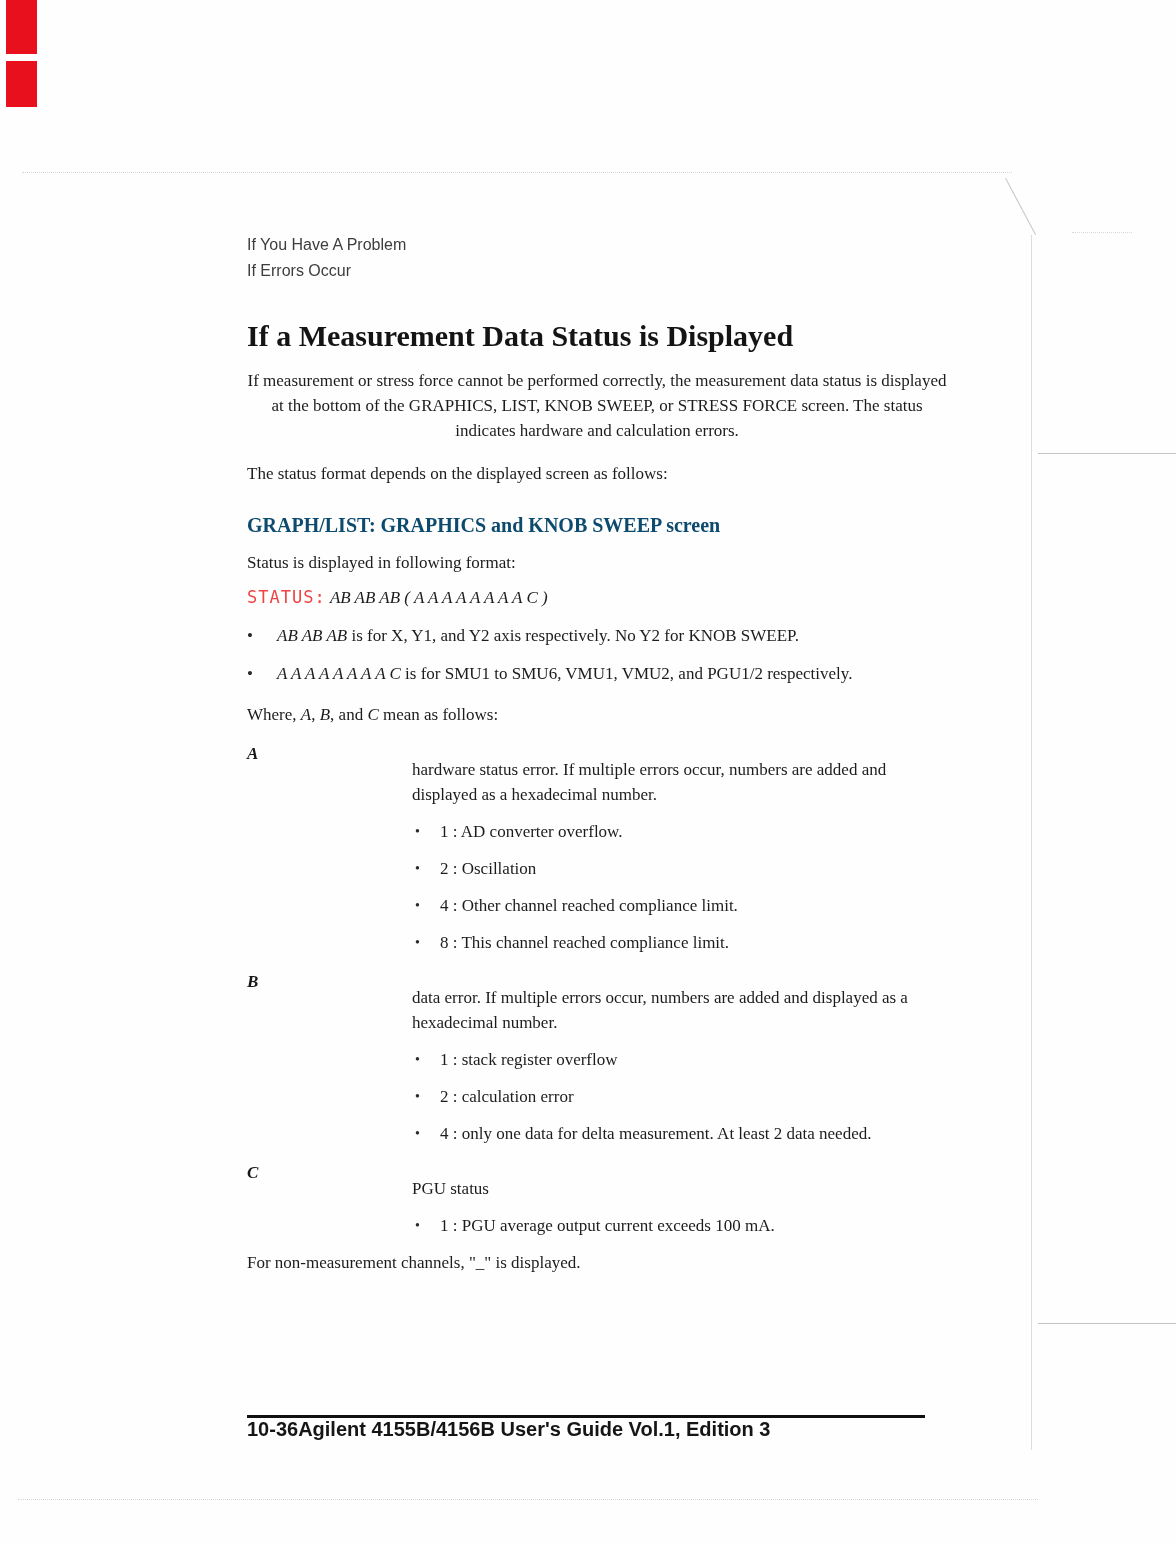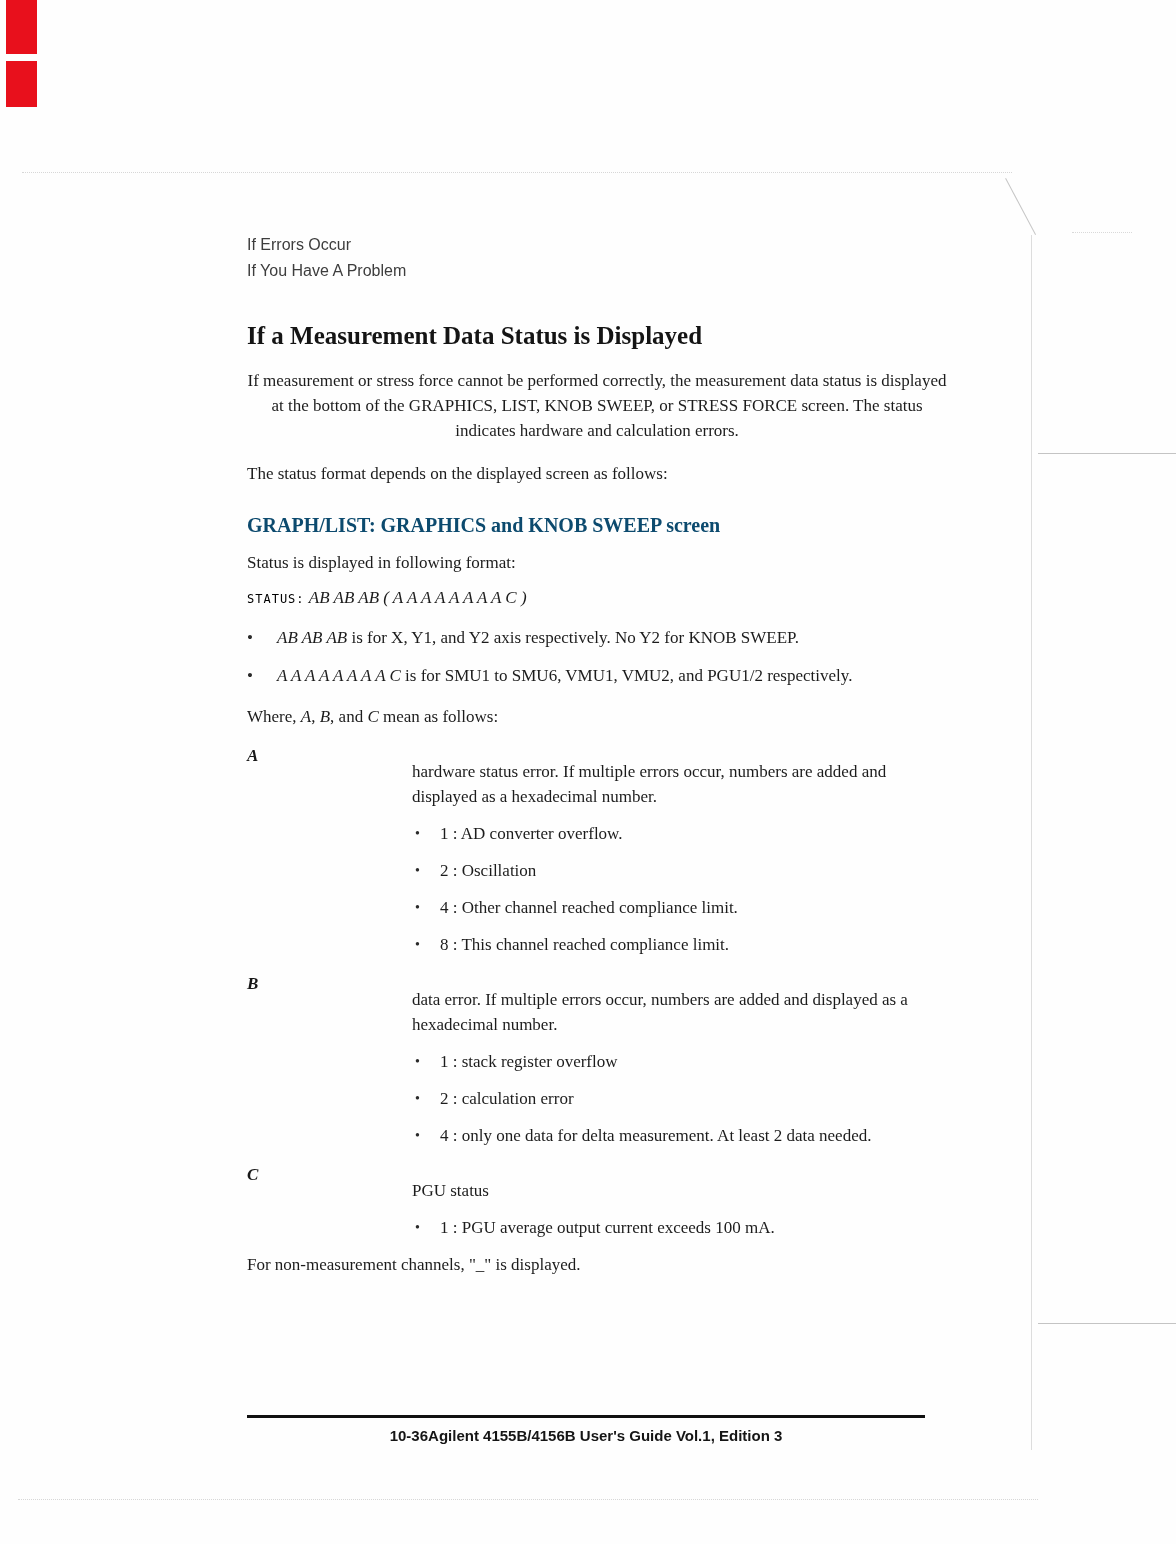--- a/index.html
+++ b/index.html
@@ -62,43 +62,43 @@
 
   .running-head {
     font-family: "Liberation Sans", sans-serif;
     font-size: 16px;
     line-height: 26px;
     color: #3d3d3d;
   }
 
   h1.title {
     margin: 36px 0 0 0;
-    font-size: 25px;
+    font-size: 30px;
     line-height: 32px;
     font-weight: bold;
     color: #141414;
   }
 
   p.body-p { margin: 16px 0 4px 0; text-align: center; }
   p.format-p { margin: 18px 0 0 0; }
 
   h2.section-h {
     margin: 26px 0 0 0;
     font-size: 20px;
     line-height: 26px;
     font-weight: bold;
     color: #0c4a6e;
   }
   p.lead-p { margin: 12px 0 0 0; }
 
   .status-line { margin: 10px 0 0 0; }
   .mono {
     font-family: "DejaVu Sans Mono", "Liberation Mono", monospace;
-    font-size: 12px;
-    color: #000000;
+    font-size: 17px;
+    color: #ef4444;
     letter-spacing: 1px;
   }
   .it { font-style: italic; }
 
   .bullet-row {
     display: flex;
     margin: 13px 0 0 0;
   }
   .bullet-row .dot {
     width: 30px;
@@ -143,23 +143,22 @@
     top: 1415px;
     width: 678px;
     font-family: "Liberation Sans", sans-serif;
   }
   .footer-rule {
     height: 3px;
     background: #111111;
   }
   .footer-row {
     display: flex;
-    justify-content: center;
-    margin-top: 9px;
-    font-size: 15px;
+    justify-content: flex-start;
+    font-size: 20px;
     font-weight: bold;
     color: #151515;
   }
 </style>
 </head>
 <body>
 
 <div class="page">
 
   <div class="red-mark mark1"></div>
@@ -168,22 +167,22 @@
   <div class="dotted-line dotted-bottom"></div>
   <div class="vline-right"></div>
   <div class="fold-diagonal"></div>
   <div class="margin-rule margin-rule-1"></div>
   <div class="margin-rule margin-rule-2"></div>
   <div class="margin-dash"></div>
 
   <main class="content">
 
     <div class="running-head">
+      <div>If You Have A Problem</div>
       <div>If Errors Occur</div>
-      <div>If You Have A Problem</div>
     </div>
 
     <h1 class="title">If a Measurement Data Status is Displayed</h1>
 
     <p class="body-p">If measurement or stress force cannot be performed correctly, the measurement data status is displayed at the bottom of the GRAPHICS, LIST, KNOB SWEEP, or STRESS FORCE screen. The status indicates hardware and calculation errors.</p>
 
     <p class="format-p">The status format depends on the displayed screen as follows:</p>
 
     <h2 class="section-h">GRAPH/LIST: GRAPHICS and KNOB SWEEP screen</h2>
 

